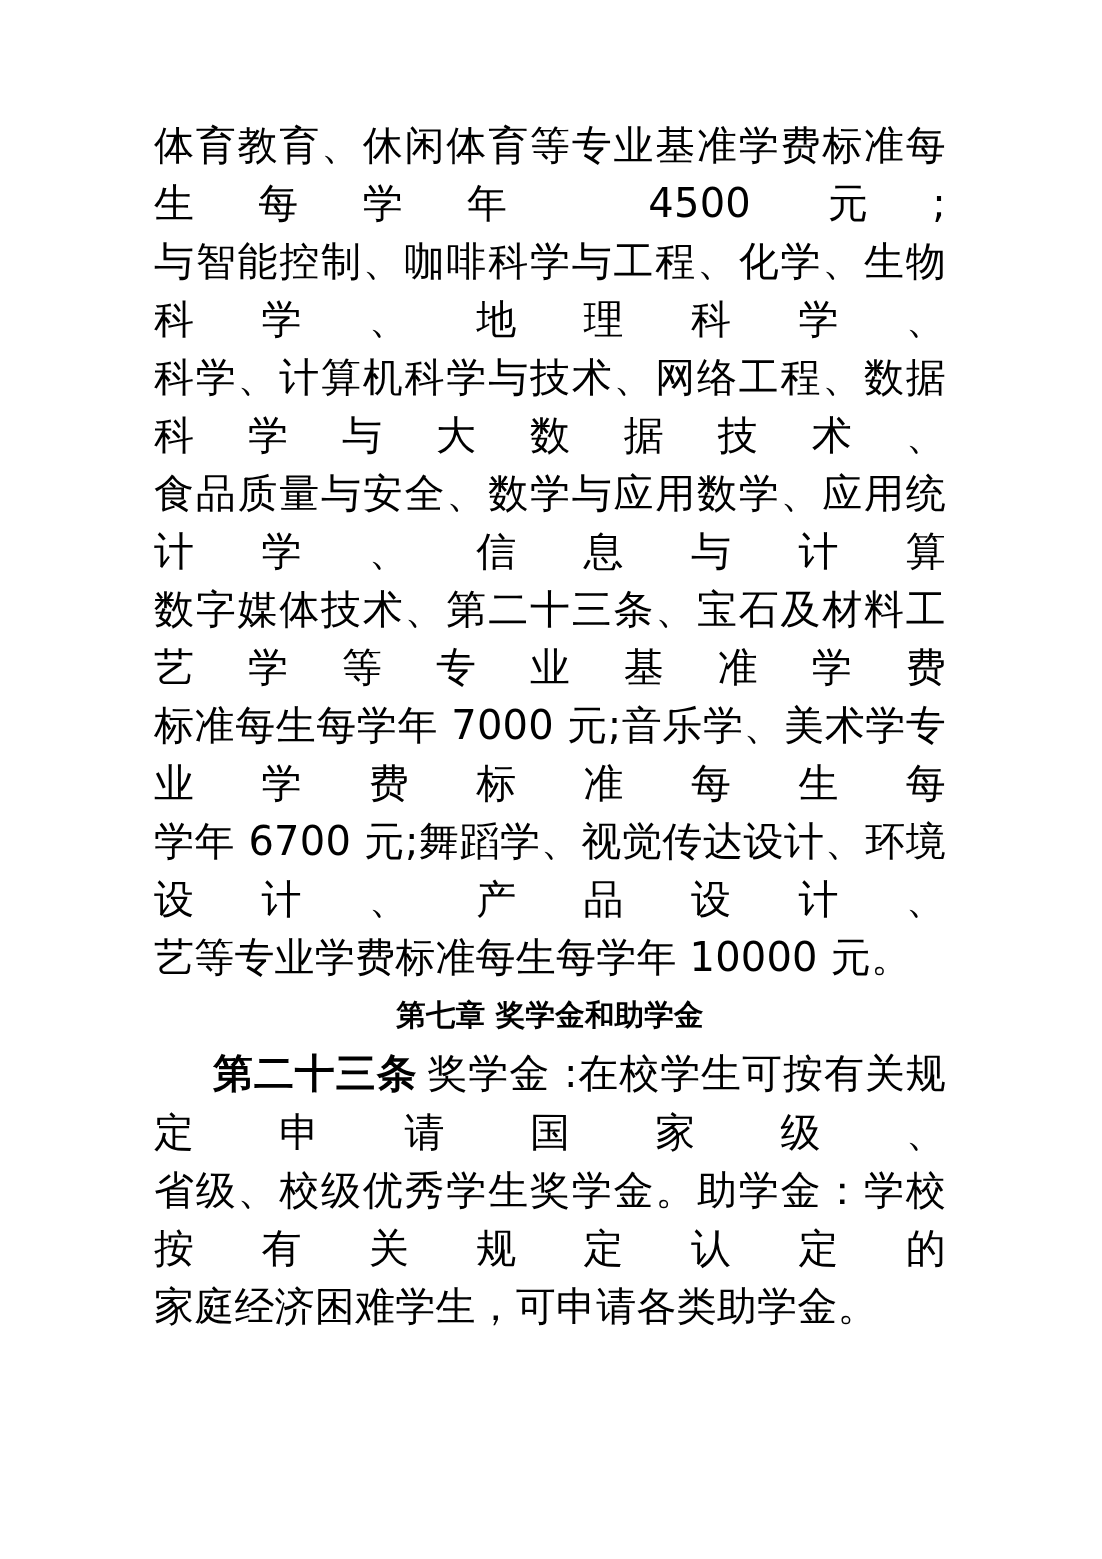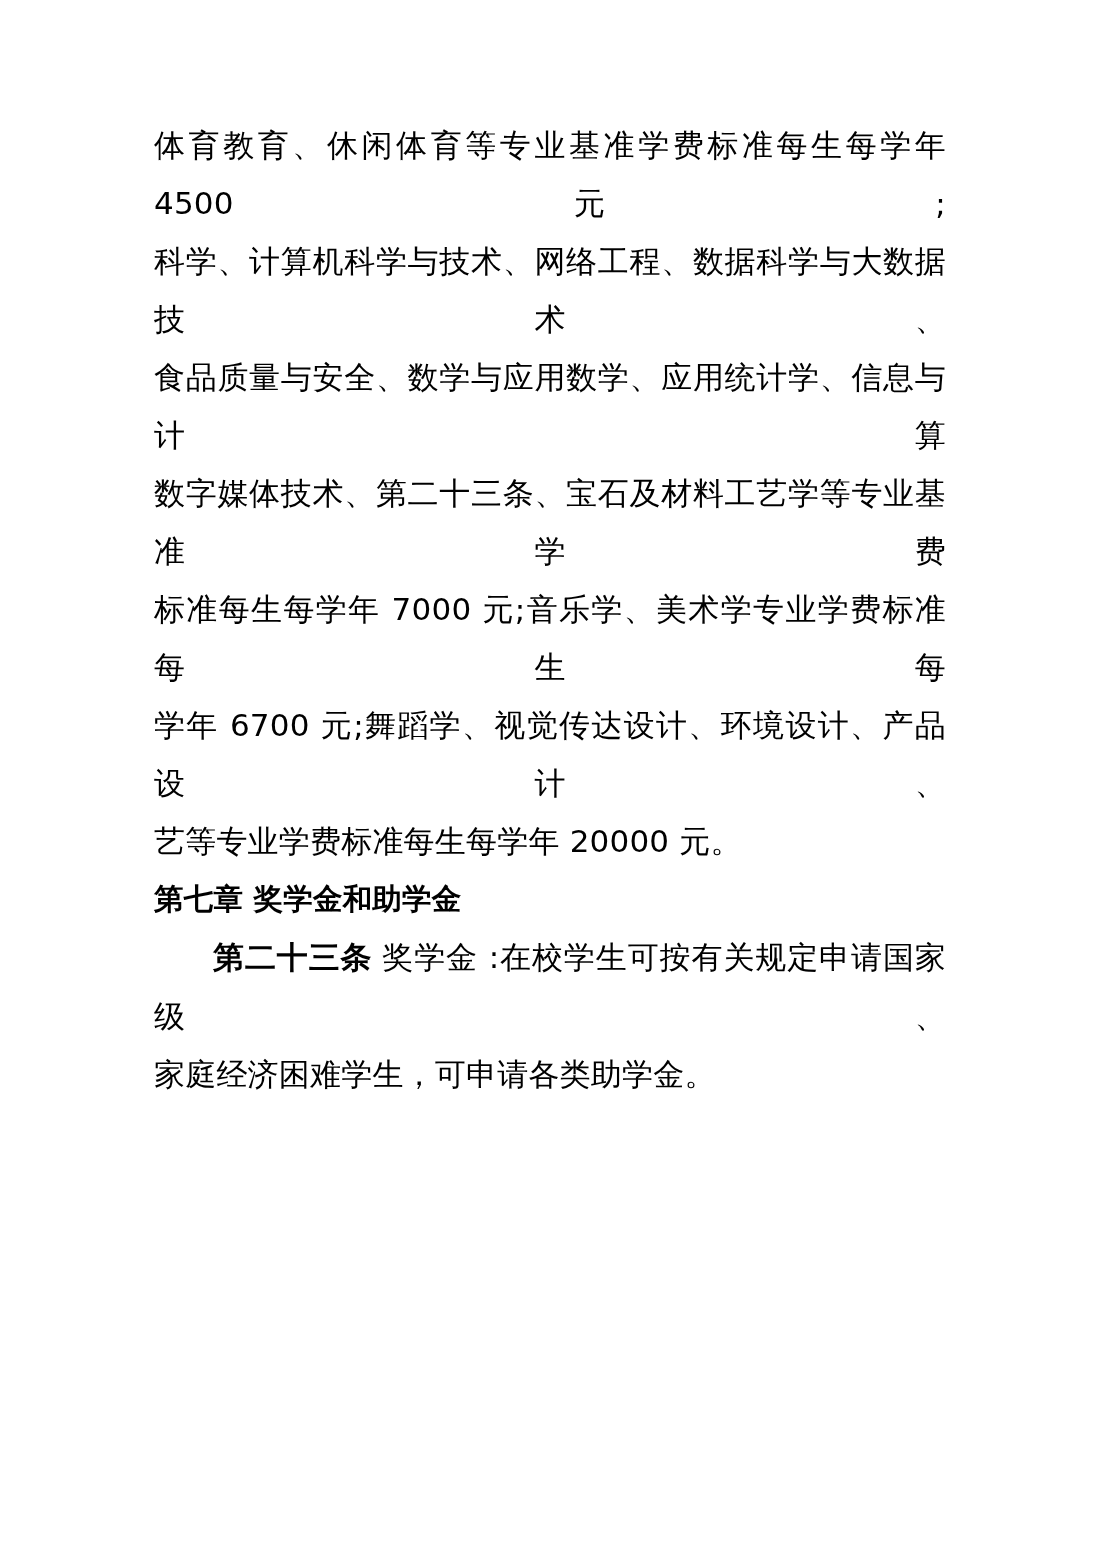--- a/index.html
+++ b/index.html
@@ -19,21 +19,21 @@
     box-sizing: border-box;
   }
   .content {
     position: absolute;
     left: 154px;
     top: 116px;
     width: 792px;
   }
   
   .para {
-    font-size: 31px;
+    font-size: 40px;
     line-height: 58px;
     color: #000000;
     text-align: justify;
     text-justify: inter-character;
     letter-spacing: 0.2px;
     margin: 0;
     font-weight: 400;
   }
   .para.cont {
     text-indent: 0;
@@ -47,46 +47,48 @@
   }
   .artno {
     font-weight: 700;
     font-family: Liberation Serif, serif;
   }
   .chapter {
     font-size: 29.5px;
     line-height: 58px;
     font-weight: 700;
     color: #000000;
-    text-align: left;
+    text-align: center;
     margin: 0;
     letter-spacing: 0.2px;
   }
   .nbsp-wide {
     display: inline-block;
     width: 9px;
   }
 </style>
 </head>
 <body>
 
 <div class="page">
   <div class="content">
 
     <div class="para cont">
       <div class="para force-just">体育教育、休闲体育等专业基准学费标准每生每学年 4500 元;</div>
+      <div class="para force-just">与智能控制、咖啡科学与工程、化学、生物科学、地理科学、</div>
       <div class="para force-just">科学、计算机科学与技术、网络工程、数据科学与大数据技术、</div>
       <div class="para force-just">食品质量与安全、数学与应用数学、应用统计学、信息与计算</div>
       <div class="para force-just">数字媒体技术、第二十三条、宝石及材料工艺学等专业基准学费</div>
       <div class="para force-just">标准每生每学年 7000 元;音乐学、美术学专业学费标准每生每</div>
       <div class="para force-just">学年 6700 元;舞蹈学、视觉传达设计、环境设计、产品设计、</div>
-      <div class="para">艺等专业学费标准每生每学年 20000 元。</div>
+      <div class="para">艺等专业学费标准每生每学年 10000 元。</div>
     </div>
 
     <div class="chapter">第七章  奖学金和助学金</div>
 
     <div>
       <div class="para indent force-just"><span class="artno">第二十三条</span><span class="nbsp-wide"></span><span>奖学金 :在校学生可按有关规定申请国家级、</span></div>
+      <div class="para force-just">省级、校级优秀学生奖学金。助学金：学校按有关规定认定的</div>
       <div class="para">家庭经济困难学生，可申请各类助学金。</div>
     </div>
 
   </div>
 </div>
 
 </body></html>

